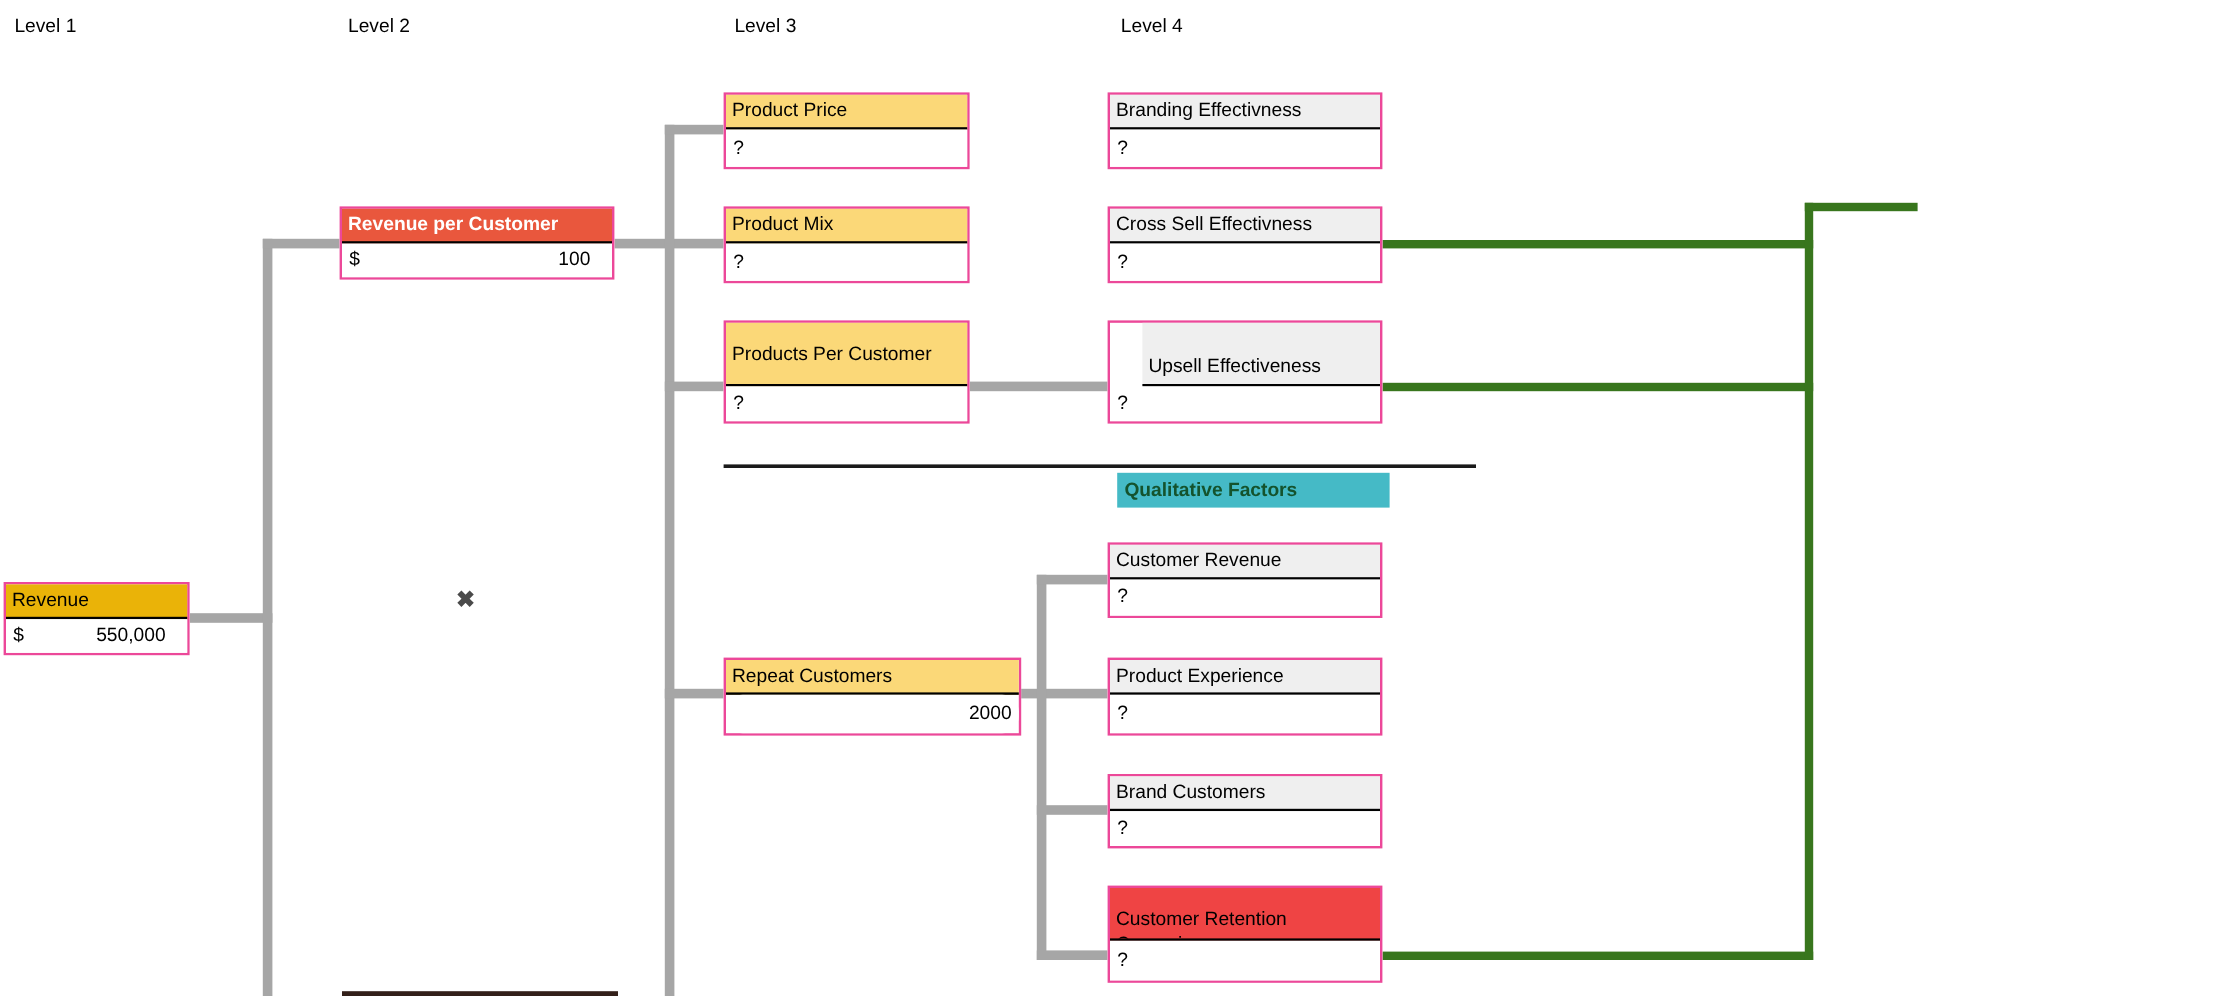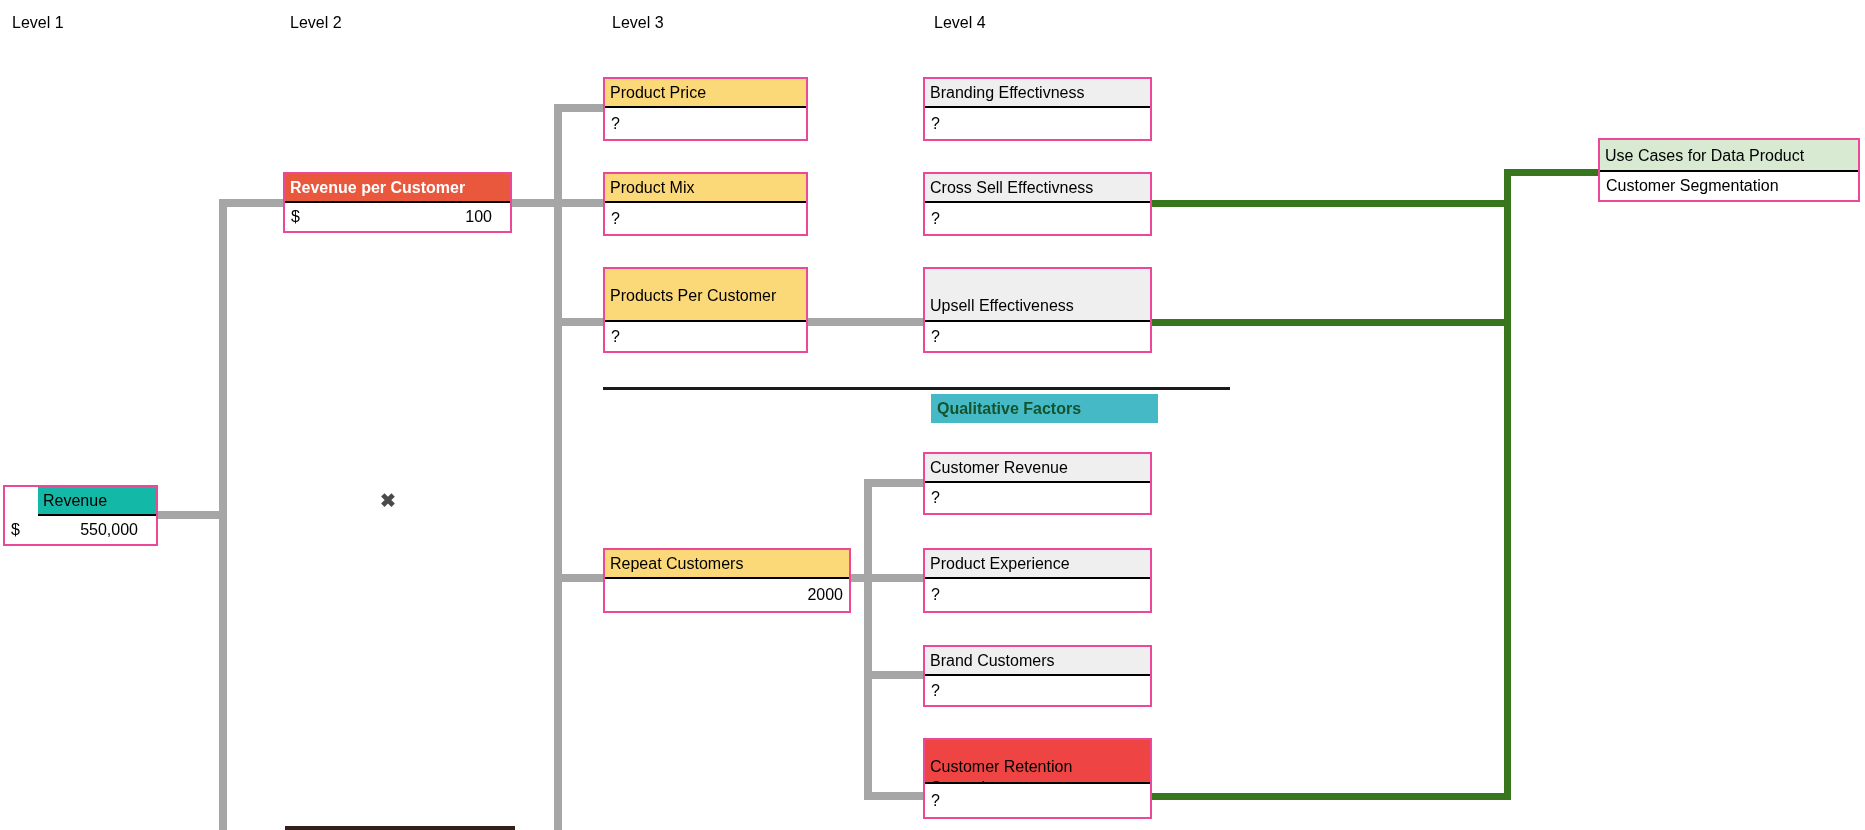--- a/index.html
+++ b/index.html
@@ -13,21 +13,21 @@
   .gray{background:#a6a6a6;}
   .green{background:#38761d;}
   
   .node{position:absolute;border:2px solid #ec4899;background:#fff;box-sizing:border-box;}
   .node-header{
     border-bottom:2px solid #000;box-sizing:border-box;
     display:flex;align-items:center;padding:2px 5px;
     font-size:16px;line-height:21px;height:29px;overflow:hidden;
   }
   .node-header.tall{height:53px;align-items:flex-start;padding-top:16px;}
-  .node-header.tall-bottom{height:53px;align-items:flex-end;padding-bottom:4px;}
+  .node-header.tall-bottom{height:53px;align-items:flex-end;padding-bottom:4px;margin-left:27px;}
   .node-value{
     display:flex;align-items:center;justify-content:flex-start;
     padding:2px 6px;font-size:16px;height:28px;box-sizing:border-box;background:#fff;
   }
   .node-value.money{justify-content:space-between;}
   .node-value.money .amount{padding-right:12px;}
   .node-value.num{justify-content:flex-end;border-radius:14px;}
   .text-white{color:#fff;font-weight:bold;}
   .banner{
     position:absolute;box-sizing:border-box;display:flex;align-items:center;
@@ -65,21 +65,21 @@
   <div class="line gray" style="left:864px;top:671px;width:59px;height:8px"></div>
   <div class="line gray" style="left:864px;top:792px;width:59px;height:8px"></div>
 
   <div class="line green" style="left:1152px;top:200px;width:359px;height:7px"></div>
   <div class="line green" style="left:1152px;top:319px;width:359px;height:7px"></div>
   <div class="line green" style="left:1152px;top:793px;width:359px;height:7px"></div>
   <div class="line green" style="left:1504px;top:169px;width:7px;height:631px"></div>
   <div class="line green" style="left:1504px;top:169px;width:94px;height:7px"></div>
 
   <div class="node" style="left:3px;top:485px;width:155px">
-    <div class="node-header" style="background-color: #14b8a6; margin-left: 33px;">Revenue</div>
+    <div class="node-header" style="background-color: #eab308;">Revenue</div>
     <div class="node-value money">
       <span>$</span>
       <span class="amount">550,000</span>
     </div>
   </div>
 
   <div class="node" style="left:283px;top:172px;width:229px">
     <div class="node-header text-white" style="background-color: rgb(233, 87, 61);">Revenue per Customer</div>
     <div class="node-value money">
       <span>$</span>
@@ -138,22 +138,18 @@
   </div>
 
   <div class="node" style="left:923px;top:738px;width:229px">
     <div class="node-header tall" style="height: 44px; background-color: #ef4444;">Customer Retention Campaigns</div>
     <div class="node-value" style="height:33px">?</div>
   </div>
 
   <div class="divider" style="left:603px;top:387px;width:627px"></div>
   <div class="banner" style="left: 931px; top: 394px; width: 227px; height: 29px; background-color: rgb(69, 186, 198);">Qualitative Factors</div>
 
-  <div class="node" style="left:1598px;top:138px;width:262px">
-    <div class="node-header" style="height: 32px; background-color: rgb(217, 234, 211);">Use Cases for Data Product</div>
-    <div class="node-value" style="height:28px">Customer Segmentation</div>
-  </div>
 
   <div class="x-marker" style="left:380px;top:491px">✖</div>
 
   <div class="partial-node" style="left:285px;top:826px;width:230px;height:4px"></div>
 
 </div>
 
 </body></html>

